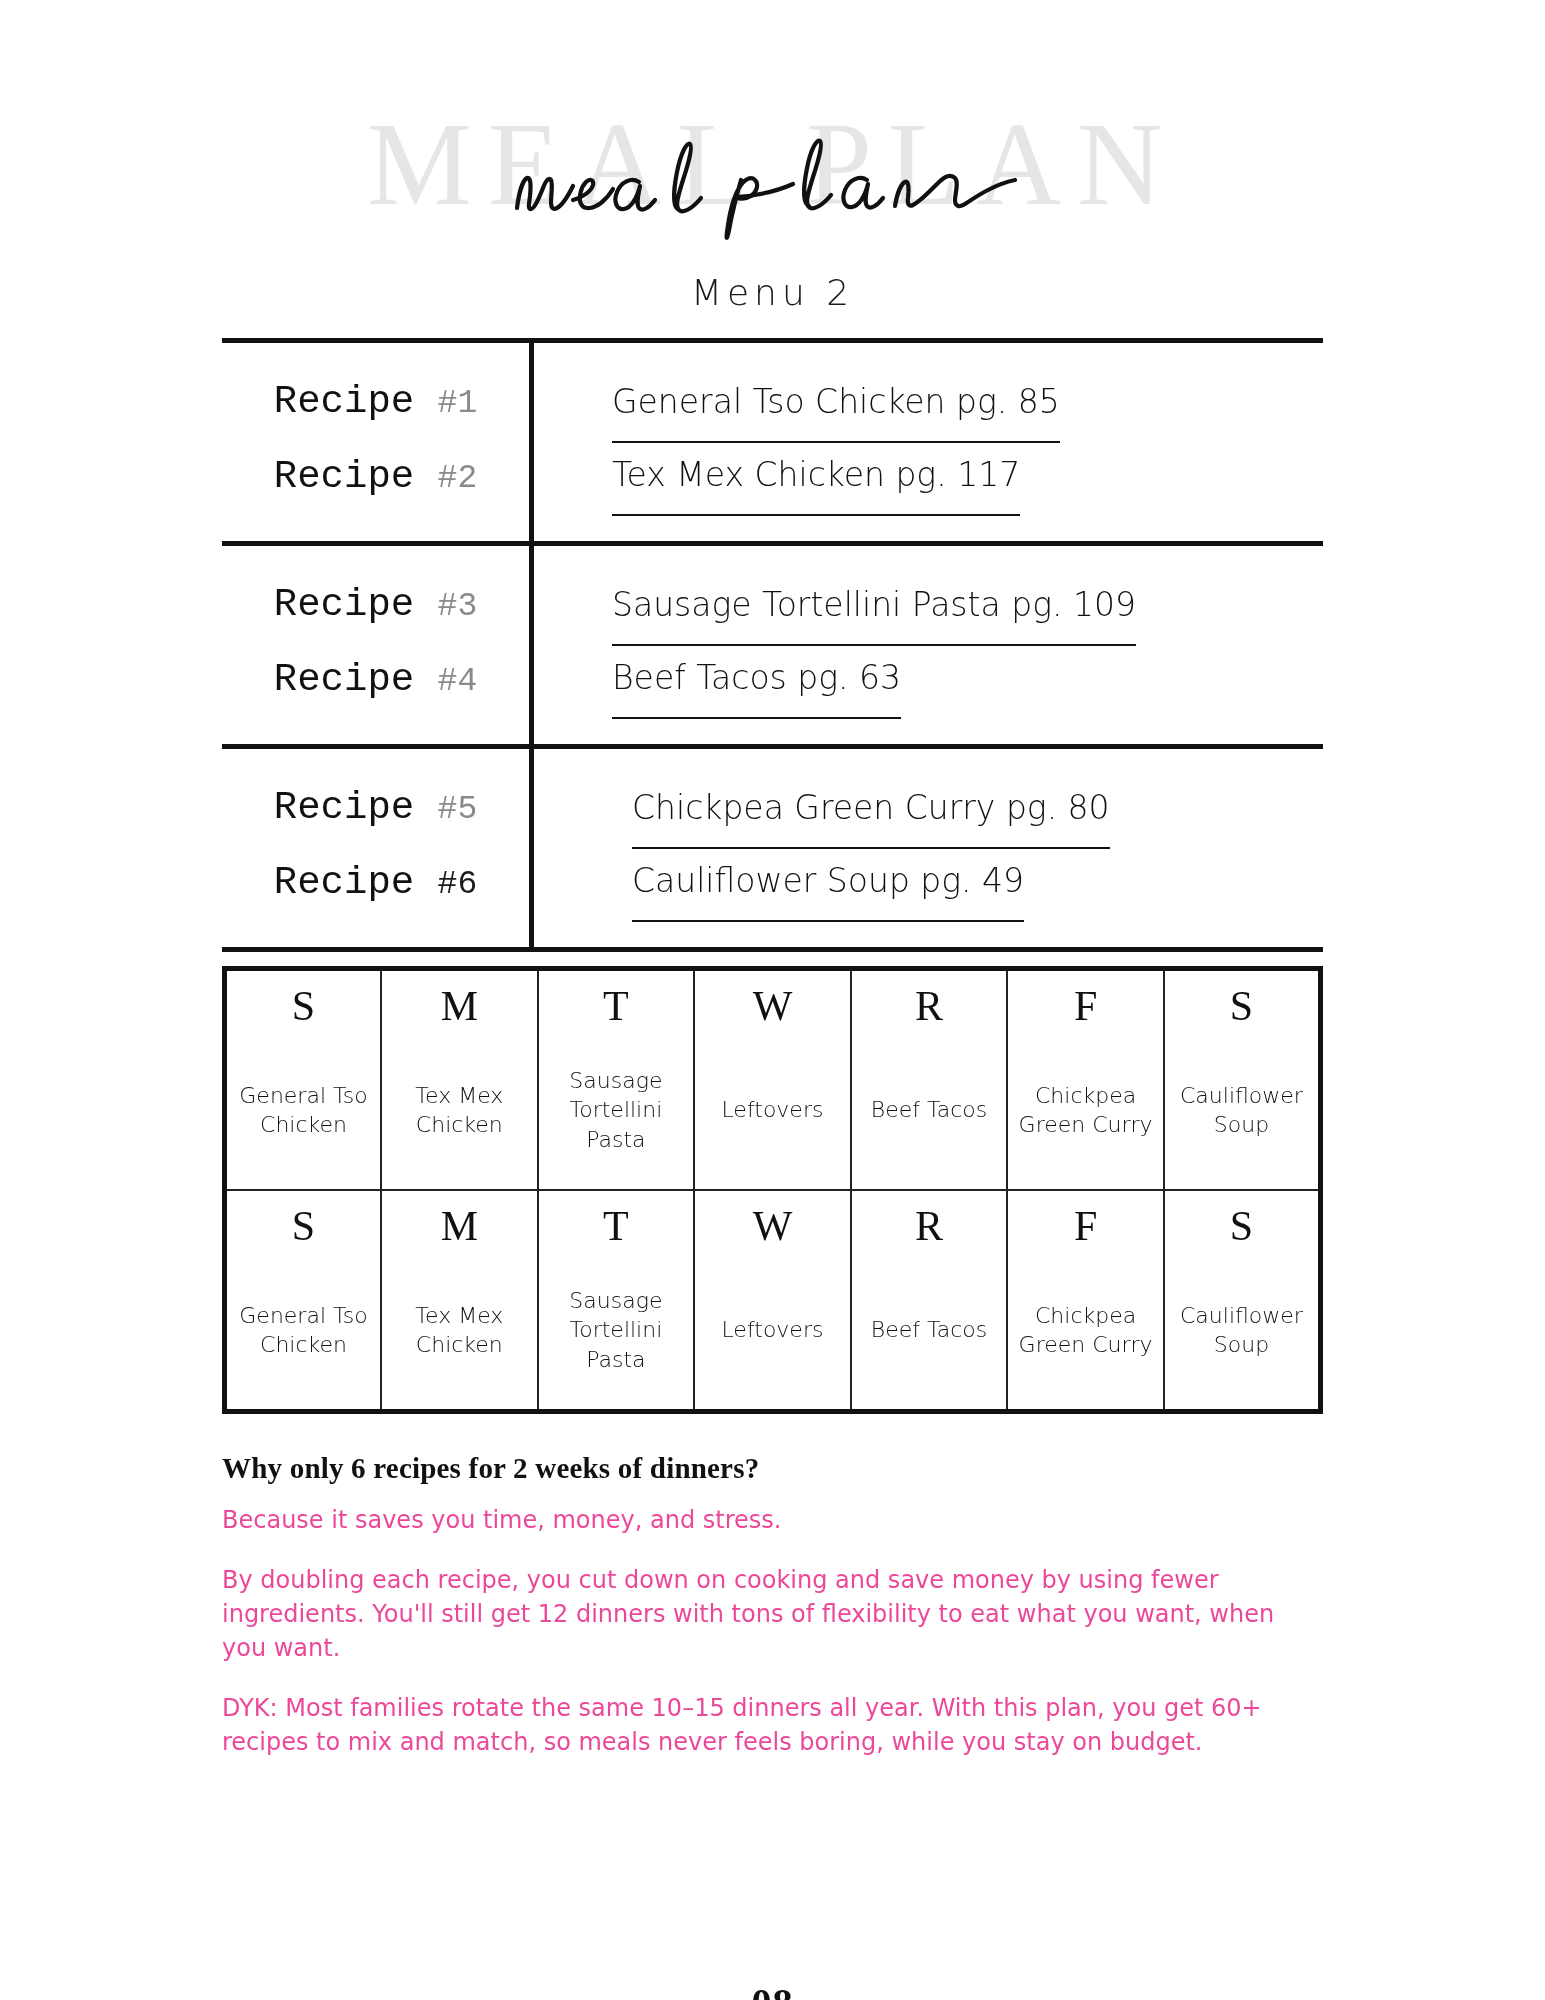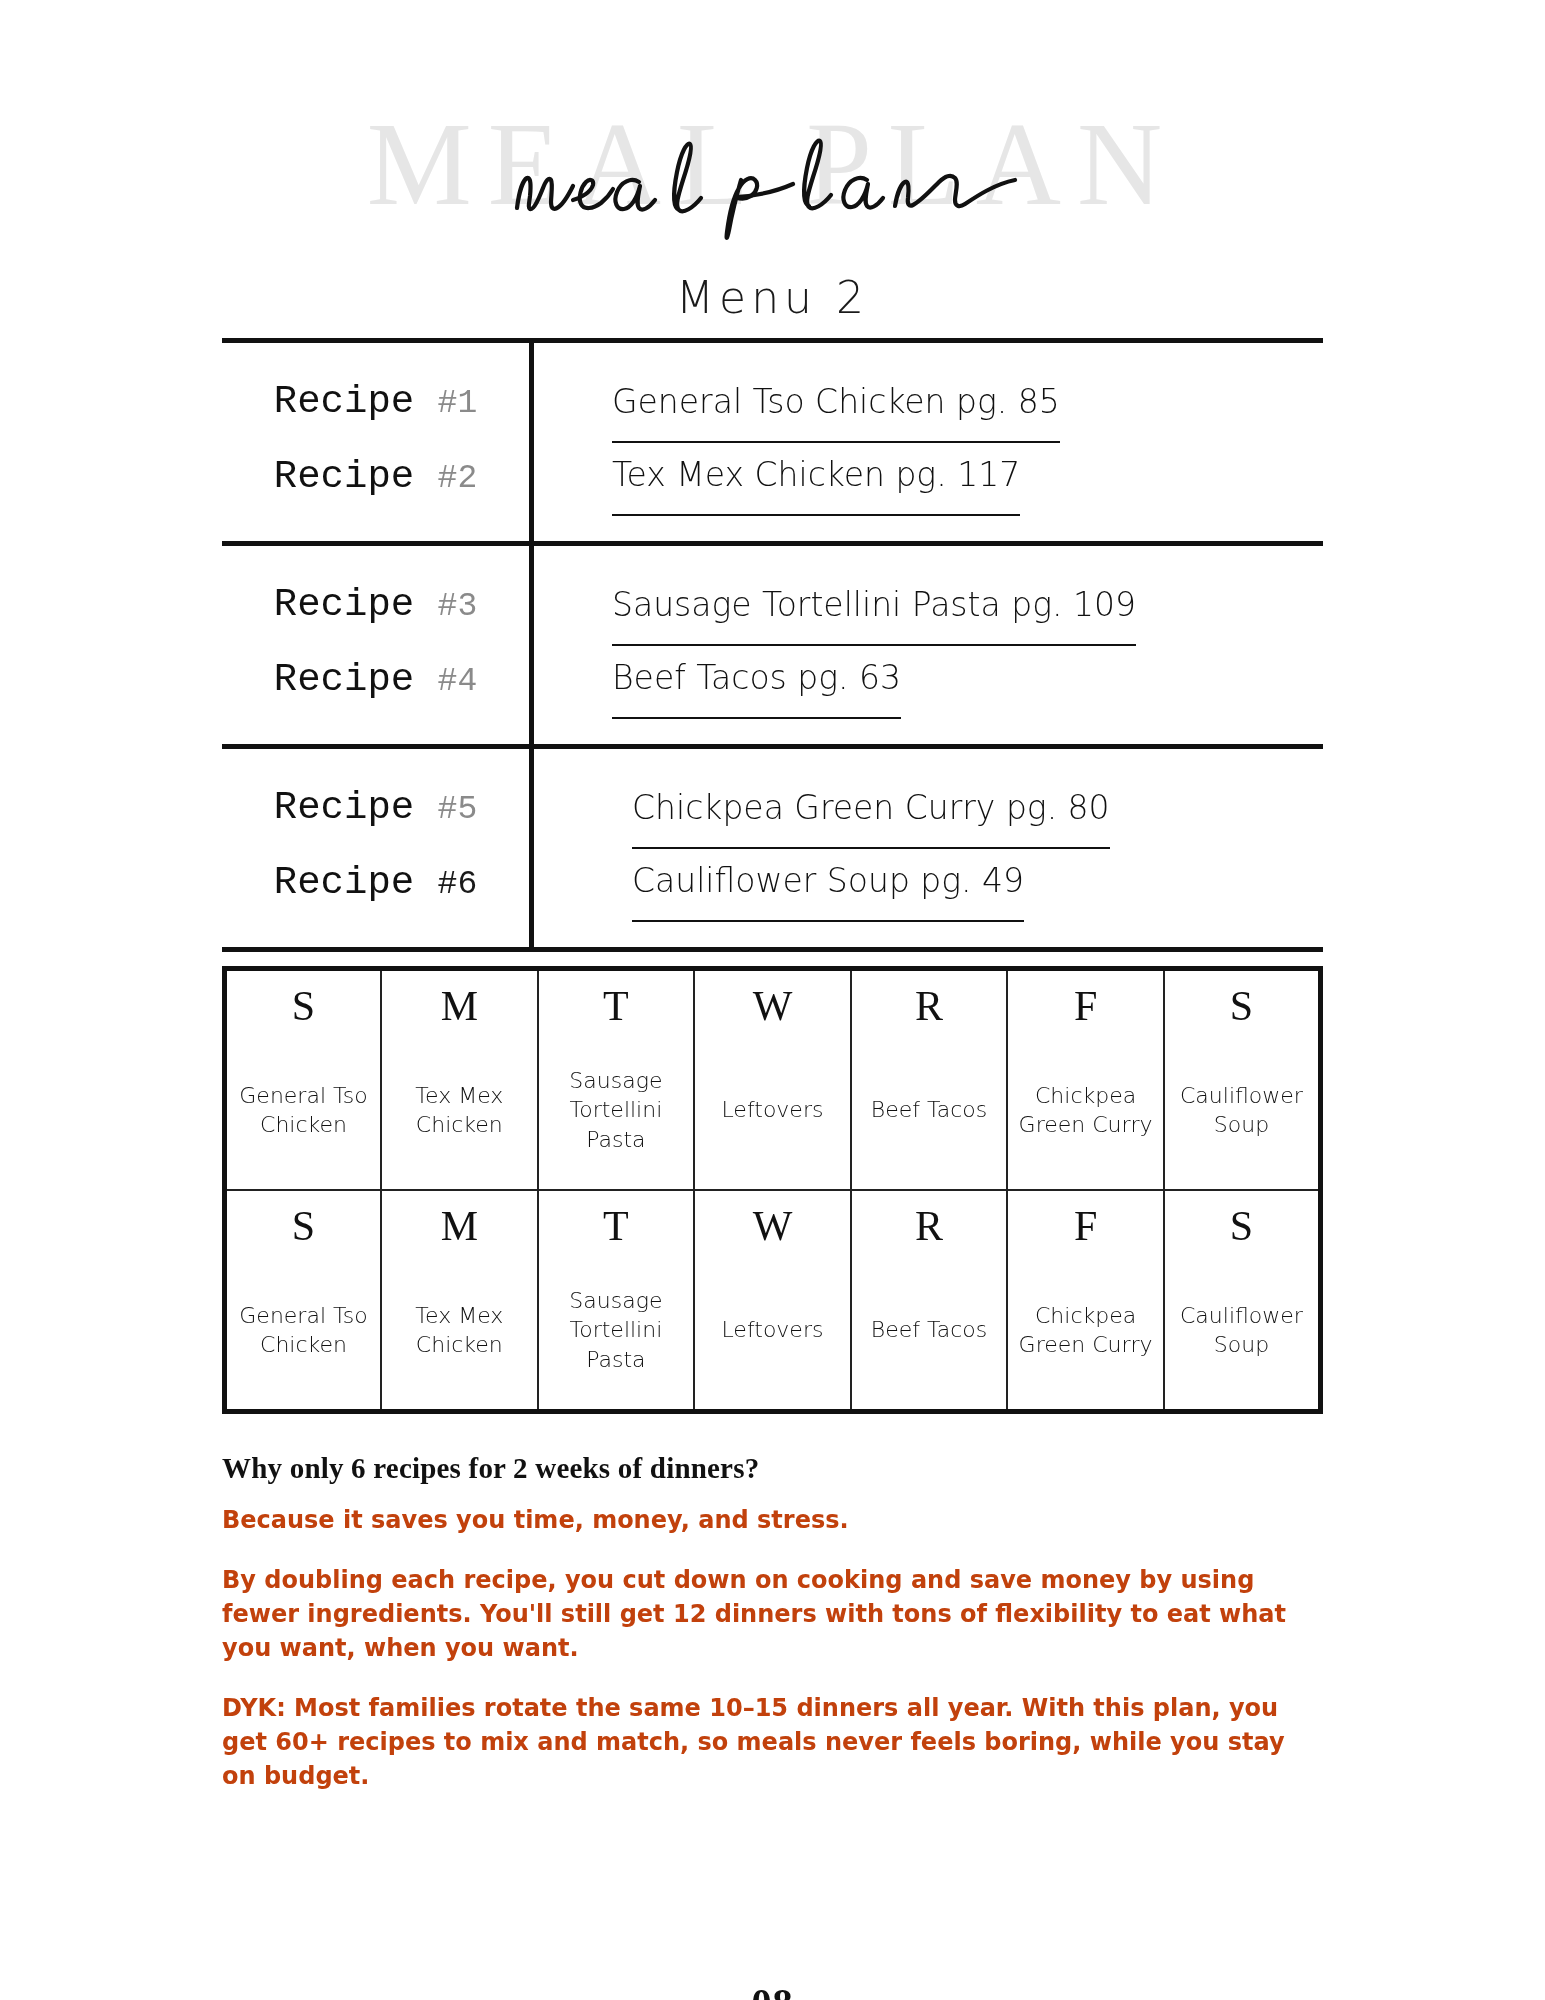--- a/index.html
+++ b/index.html
@@ -52,21 +52,21 @@
   }
   .header-script svg { display: inline-block; }
   .header-sub {
     position: absolute;
     top: 172px;
     left: 0;
     width: 100%;
     text-align: center;
     font-family: "DejaVu Sans", sans-serif;
     font-weight: 300;
-    font-size: 44px;
+    font-size: 36px;
     letter-spacing: 5px;
     color: #1a1a1a;
   }
 
   
   .recipes {
     margin: 28px 222px 0 222px;
     border-top: 5px solid #111;
   }
   .recipe-group {
@@ -160,24 +160,24 @@
   .explainer h2 {
     font-family: "Liberation Serif", serif;
     font-weight: bold;
     font-size: 29px;
     color: #111;
     margin-bottom: 18px;
     letter-spacing: 0.2px;
   }
   .explainer p {
     font-family: "DejaVu Sans", sans-serif;
-    font-weight: 700;
+    font-weight: 400;
     font-size: 24px;
     line-height: 1.42;
-    color: #c2410c;
+    color: #ec4899;
     margin-bottom: 26px;
   }
   .explainer p:last-child { margin-bottom: 0; }
 
   
   .page-number {
     position: absolute;
     bottom: 74px;
     left: 0;
     width: 100%;

